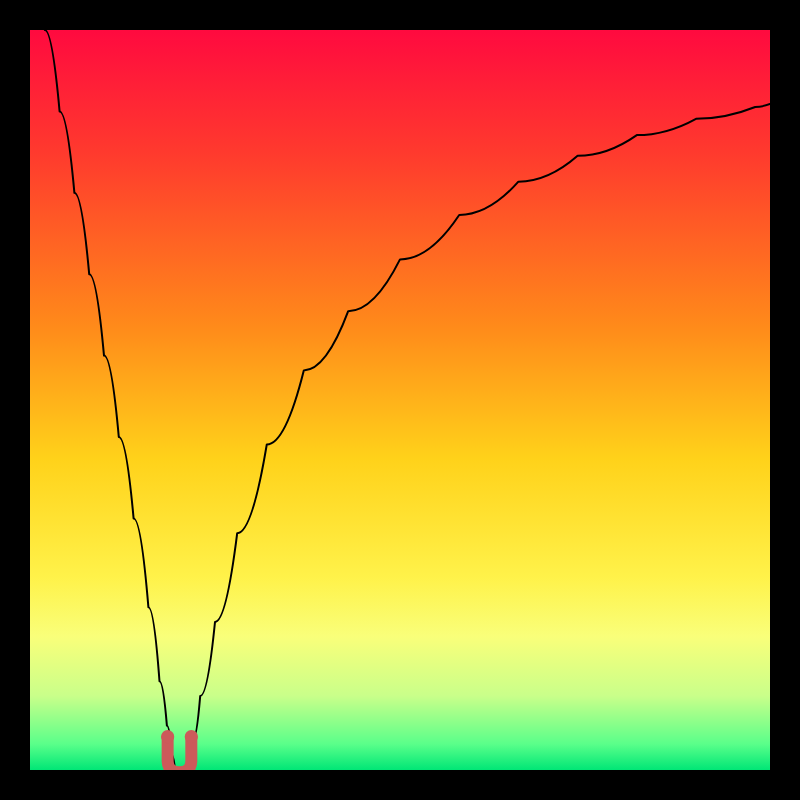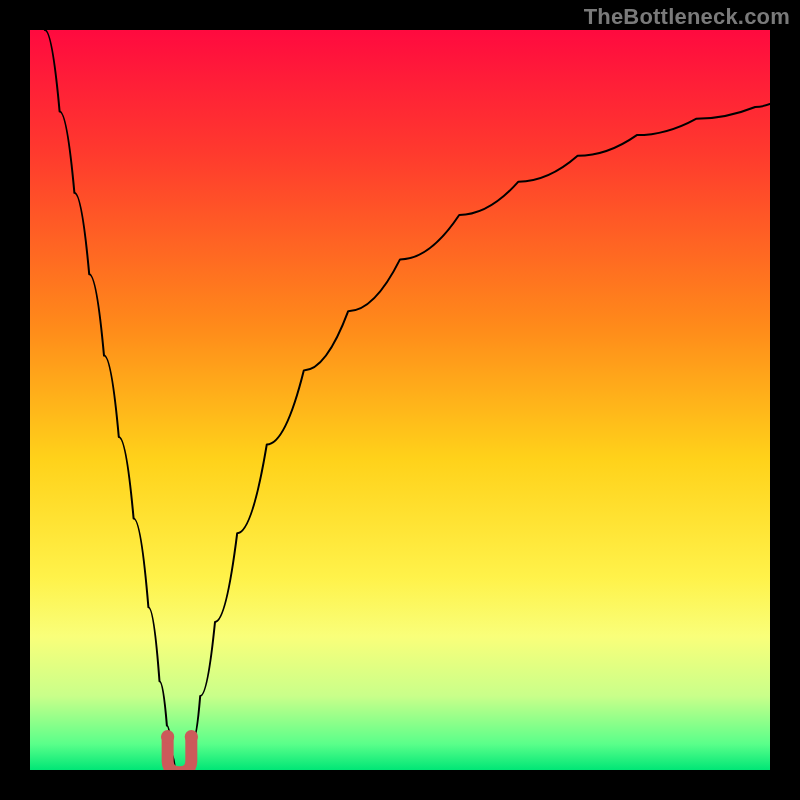--- a/index.html
+++ b/index.html
@@ -60,14 +60,13 @@
         <path d="M 156.88 740 Q 159.84 740 162.8 710.4 Q 166.5 710.4 170.20000000000002 666 Q 177.60000000000002 666 185 592 Q 196.10000000000002 592 207.20000000000002 503.2 Q 222 503.2 236.8 414.4 Q 255.3 414.4 273.8 340.4 Q 296 340.4 318.2 281.2 Q 344.1 281.2 370 229.40000000000003 Q 399.6 229.40000000000003 429.2 185 Q 458.8 185 488.40000000000003 151.69999999999993 Q 518 151.69999999999993 547.6 125.80000000000007 Q 577.2 125.80000000000007 606.8 105.08000000000004 Q 636.4 105.08000000000004 666 88.79999999999995 Q 695.5999999999999 88.79999999999995 725.1999999999999 76.96000000000004 Q 732.5999999999999 76.96000000000004 740 74" fill="none" stroke="#000" stroke-width="2" stroke-linecap="round" stroke-linejoin="round"></path>
         <path d="M 137.64000000000001 706.7
             L 137.64000000000001 730.3
             Q 137.64000000000001 742.3 149.48000000000002 742.3
             Q 161.32 742.3 161.32 730.3
             L 161.32 706.7" fill="none" stroke="#cc5a5a" stroke-width="12" stroke-linecap="round" stroke-linejoin="round"></path>
         <circle cx="137.64000000000001" cy="706.7" r="6.6000000000000005" fill="#cc5a5a"></circle>
         <circle cx="161.32" cy="706.7" r="6.6000000000000005" fill="#cc5a5a"></circle>
       </svg>
   </div>
-  <div class="watermark">TheBottleneck.com</div>
 </div>
 
 </body></html>

